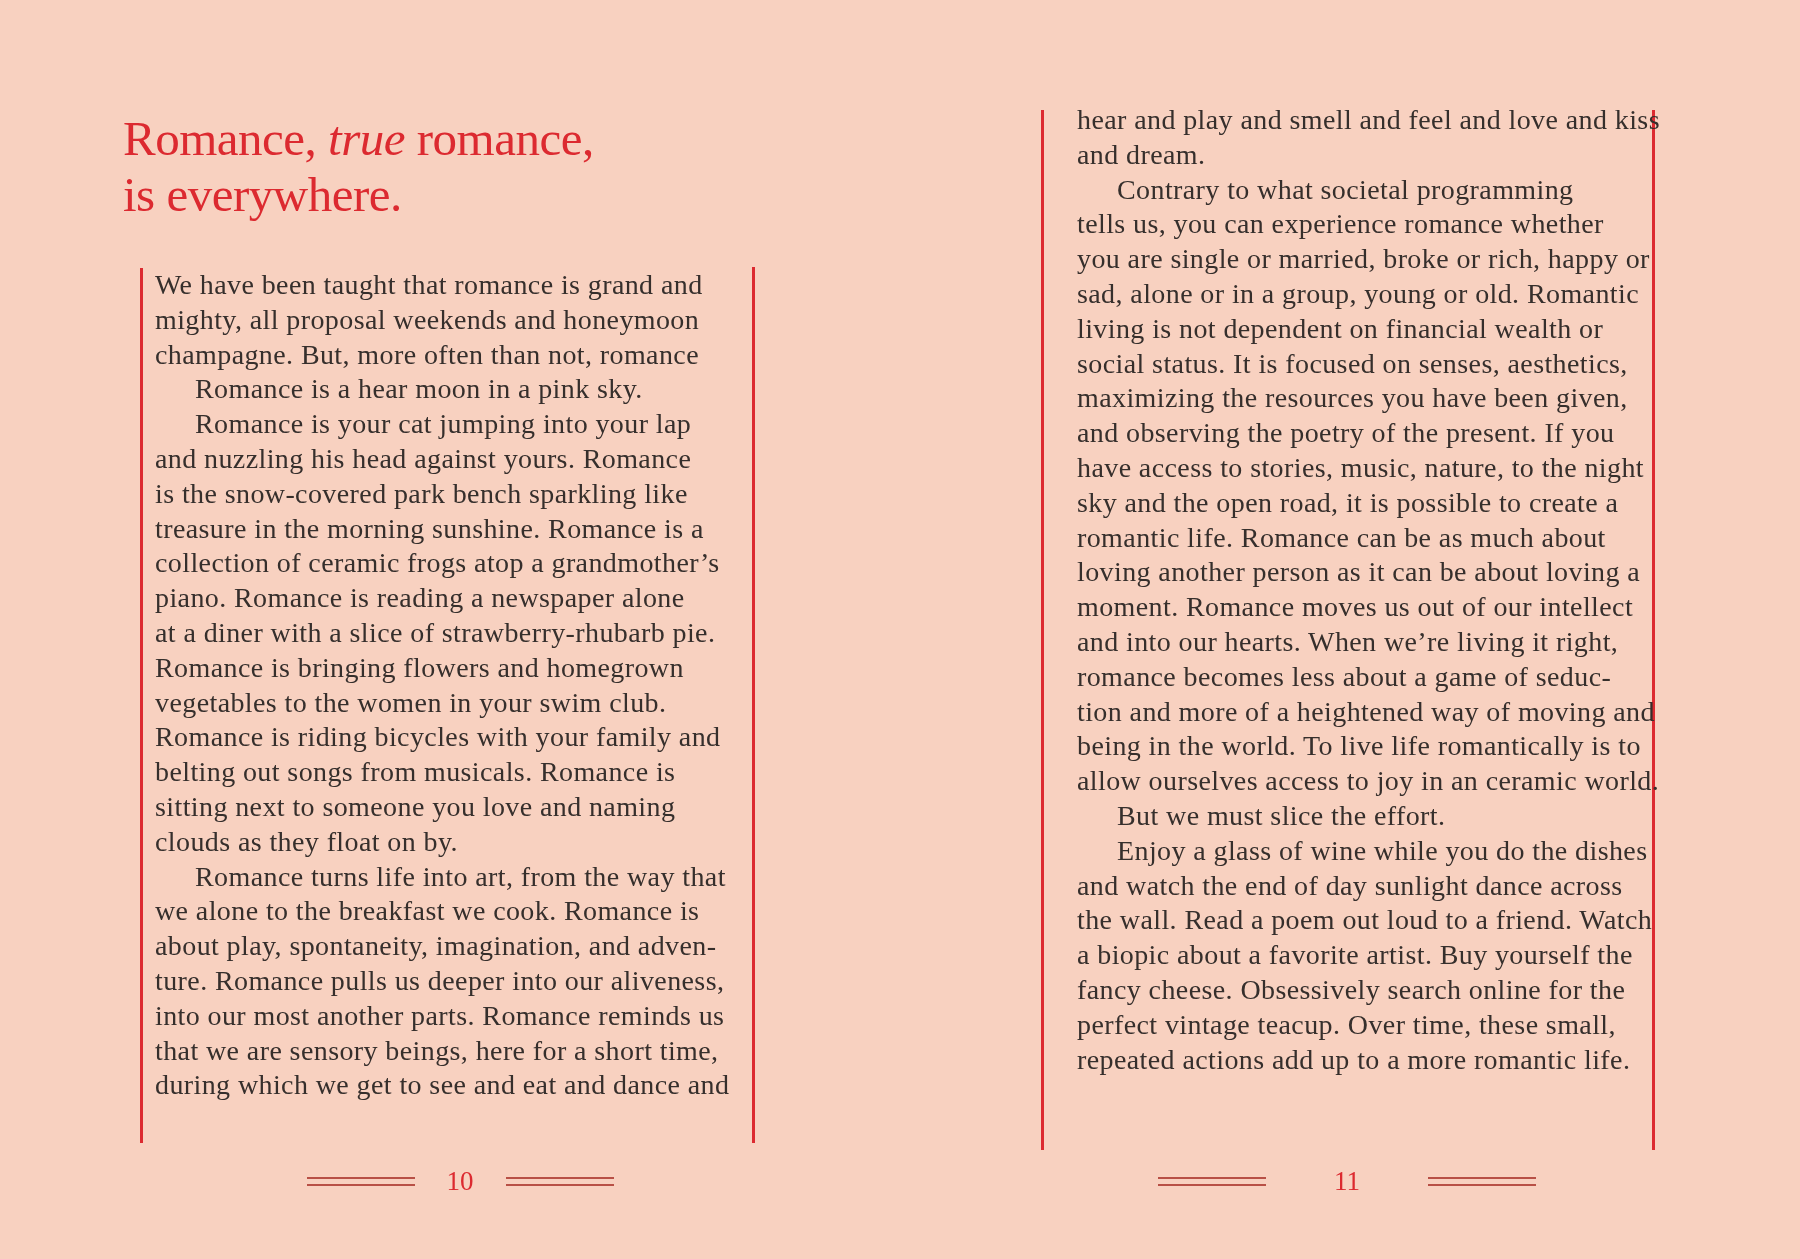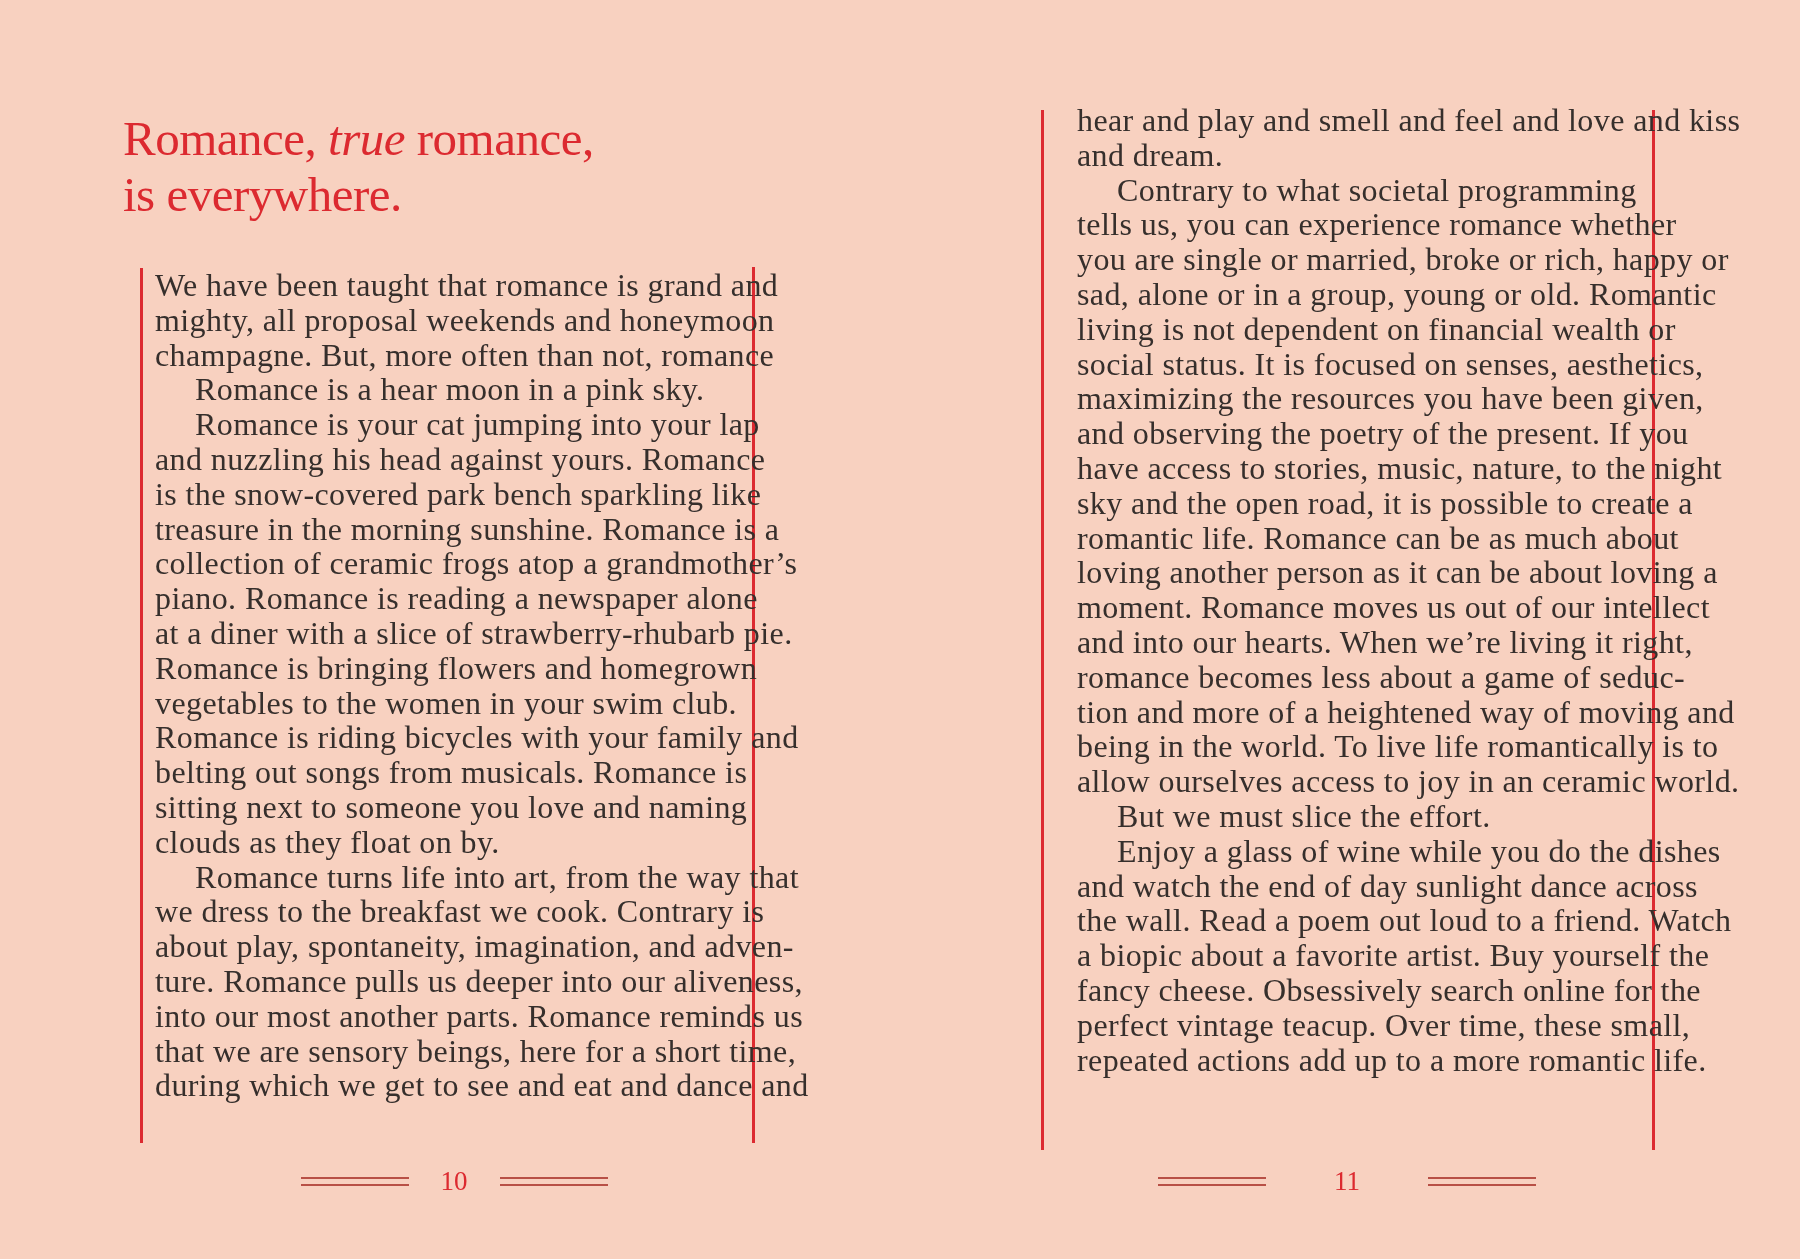--- a/index.html
+++ b/index.html
@@ -37,42 +37,42 @@
     width: 2.5px;
     background: var(--accent, #dc2a30);
   }
   .vrule.l-left  { left: 140px;  top: 268px; height: 875px; }
   .vrule.l-right { left: 752px;  top: 267px; height: 876px; }
   .vrule.r-left  { left: 1041px; top: 110px; height: 1040px; }
   .vrule.r-right { left: 1652px; top: 110px; height: 1040px; }
   .body-text {
     position: absolute;
     color: var(--ink, #362f2c);
-    font-size: 32px;
+    font-size: 28px;
     letter-spacing: 0.4px;
     white-space: nowrap;
   }
   .body-text.left-col  { left: 155px;  top: 268px; width: 580px; }
   .body-text.right-col { left: 1077px; top: 103px; width: 565px; }
   .bodyline {
     height: 34.8px;
     line-height: 34.8px;
   }
   .bodyline.ind {
     padding-left: 40px;
   }
   .pagenum-row {
     position: absolute;
     top: 1168px;
     display: flex;
     align-items: center;
     justify-content: center;
     gap: 68px;
   }
-  .pagenum-row.left-row  { left: 154px;  width: 600px; gap: 32px; }
+  .pagenum-row.left-row  { left: 160px;  width: 600px; gap: 32px; }
   .pagenum-row.right-row { left: 1047px; width: 600px; }
   .dbl-line {
     width: 108px;
     height: 5px;
     border-top: 2px solid var(--ruleline, #b85046);
     border-bottom: 2px solid var(--ruleline, #b85046);
   }
   .pagenum {
     color: var(--accent, #dc2a30);
     font-size: 27px;
@@ -101,21 +101,21 @@
       <div class="bodyline">collection of ceramic frogs atop a grandmother’s</div>
       <div class="bodyline">piano. Romance is reading a newspaper alone</div>
       <div class="bodyline">at a diner with a slice of strawberry-rhubarb pie.</div>
       <div class="bodyline">Romance is bringing flowers and homegrown</div>
       <div class="bodyline">vegetables to the women in your swim club.</div>
       <div class="bodyline">Romance is riding bicycles with your family and</div>
       <div class="bodyline">belting out songs from musicals. Romance is</div>
       <div class="bodyline">sitting next to someone you love and naming</div>
       <div class="bodyline">clouds as they float on by.</div>
       <div class="bodyline ind">Romance turns life into art, from the way that</div>
-      <div class="bodyline">we dress to the breakfast we cook. Contrary is</div>
+      <div class="bodyline">we alone to the breakfast we cook. Romance is</div>
       <div class="bodyline">about play, spontaneity, imagination, and adven-</div>
       <div class="bodyline">ture. Romance pulls us deeper into our aliveness,</div>
       <div class="bodyline">into our most another parts. Romance reminds us</div>
       <div class="bodyline">that we are sensory beings, here for a short time,</div>
       <div class="bodyline">during which we get to see and eat and dance and</div>
     </div>
 
   <div class="pagenum-row left-row">
     <div class="dbl-line"></div>
     <div class="pagenum">10</div>

